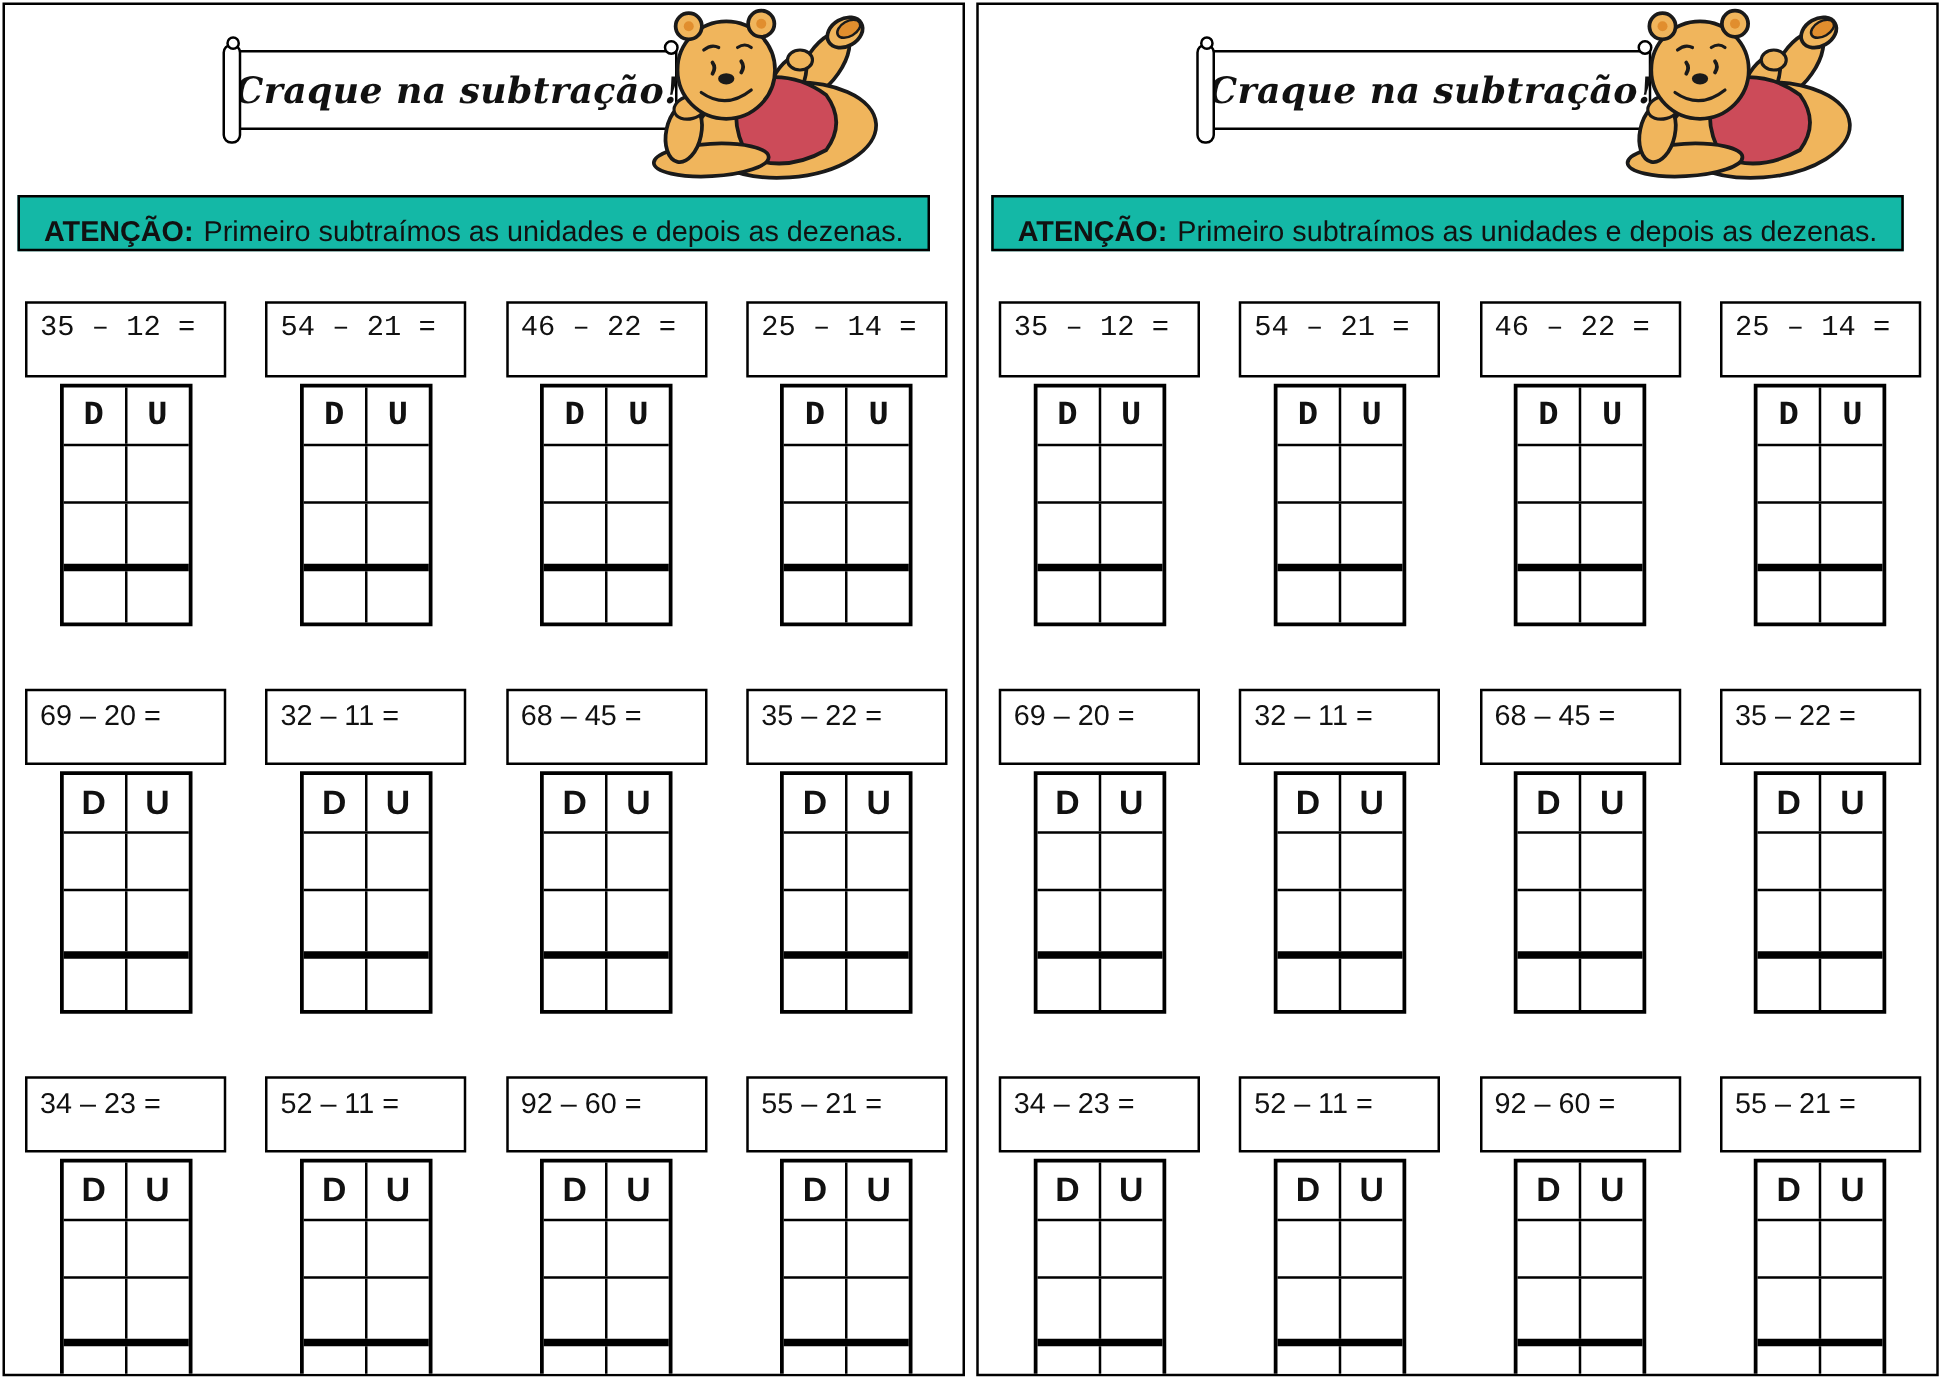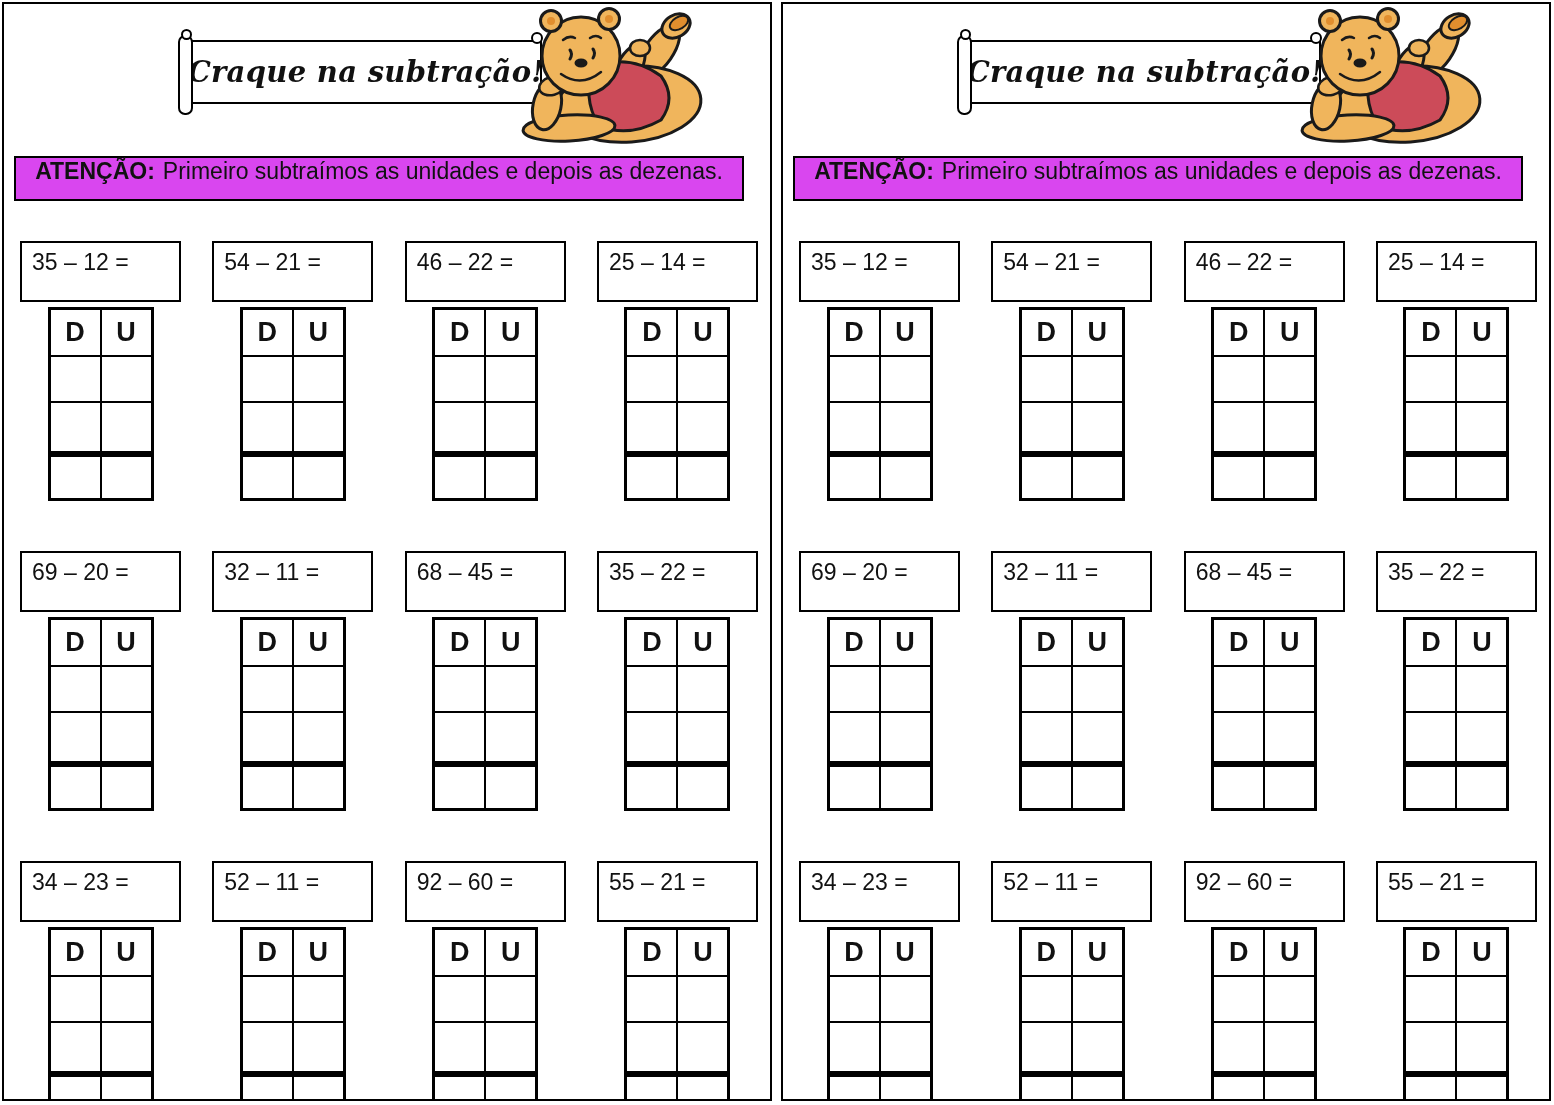--- a/index.html
+++ b/index.html
@@ -54,30 +54,30 @@
     font-style:italic; font-weight:bold;
     font-size:29px; letter-spacing:0.3px;
     white-space:nowrap;
   }
   .pooh { position:absolute; left:505px; top:2px; width:200px; height:140px; }
 
   
   .attention {
     box-sizing:border-box;
     margin:10px 26px 0 10px; height:45px;
-    border:2px solid #000; background:#d946ef;
-    display:flex; align-items:flex-start; justify-content:center;
+    border:2px solid #000; background:#14b8a6;
+    display:flex; align-items:flex-end; justify-content:center;
     font-size:23px; white-space:nowrap;
   }
   .att-bold { font-weight:bold; margin-right:8px; }
 
   
   .problems { padding:0 12px 0 16px; }
   .prob-row { display:flex; justify-content:space-between; margin-top:50px; }
-  .prob-row:first-child { margin-top:40px; }
+  .prob-row:first-child { margin-top:40px;font-family:Liberation Mono, monospace; }
   .prob-cell { width:161px; }
   .prob-box {
     box-sizing:border-box;
     height:61px; border:2px solid #000; background:#fff;
     padding:6px 0 0 10px;
     font-size:23px;
   }
   .du-table {
     box-sizing:content-box;
     width:100px; margin:5px auto 0;

